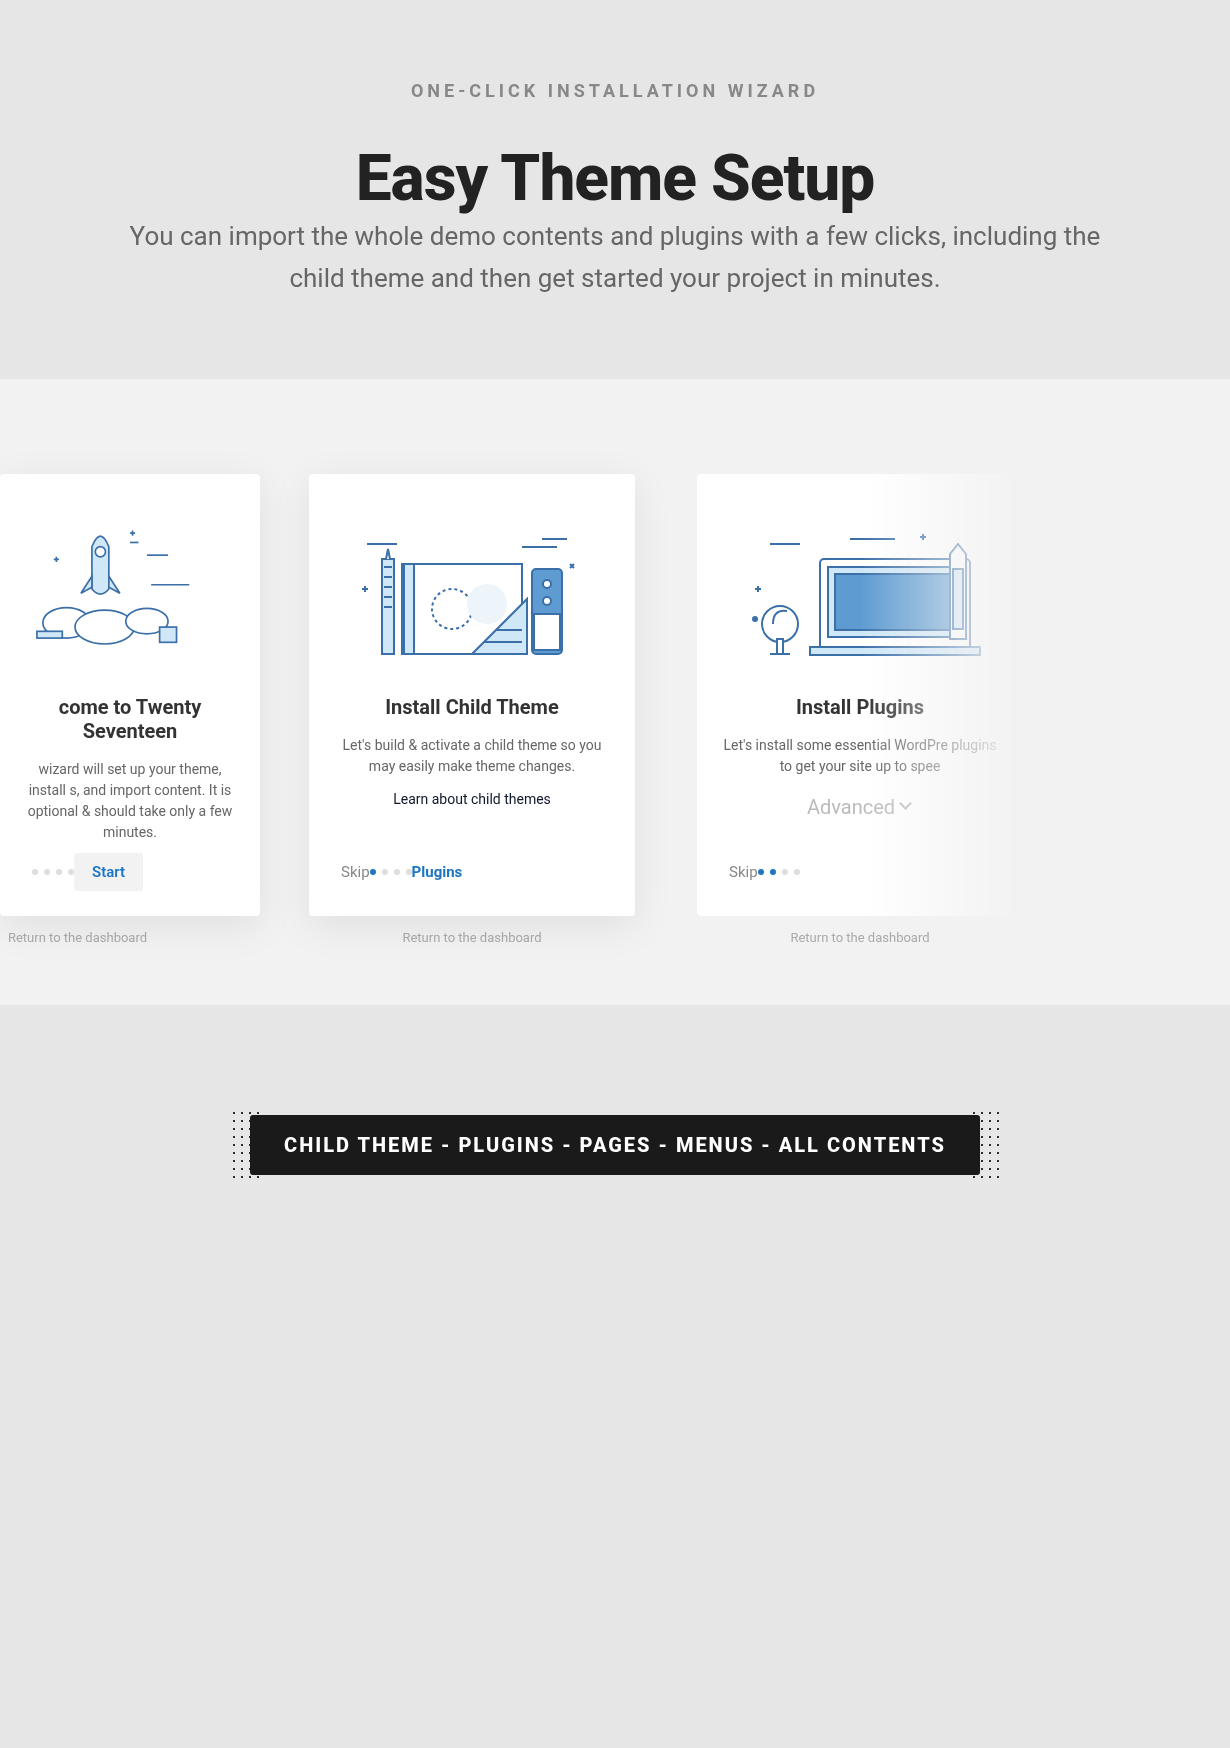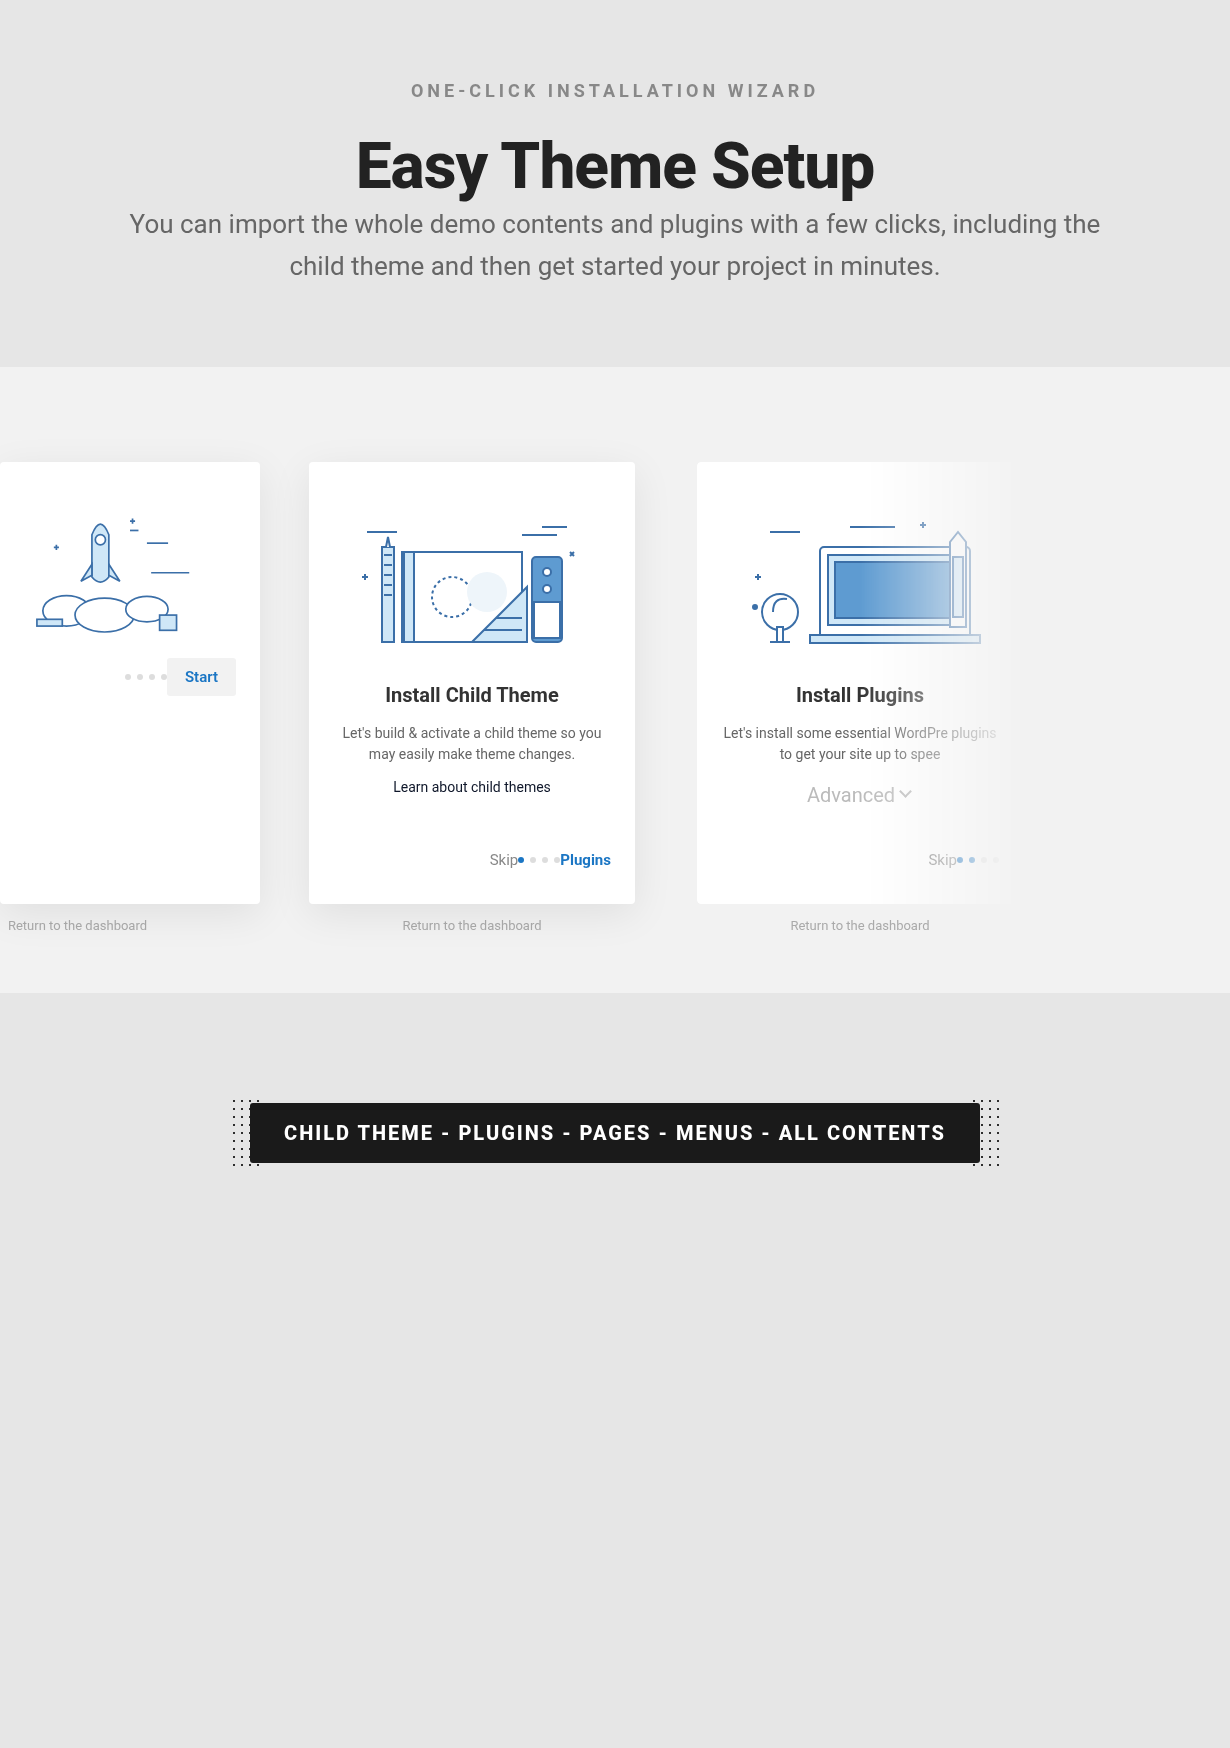--- a/index.html
+++ b/index.html
@@ -13,21 +13,21 @@
     .hero {
       padding: 80px 80px 80px;
       text-align: center;
     }
     .eyebrow {
       font-size: 18px;
       font-weight: 700;
       letter-spacing: 4px;
       color: #888;
       text-transform: uppercase;
-      margin-bottom: 28px;
+      margin-bottom: 40px;
     }
     .title {
       font-size: 64px;
       font-weight: 800;
       color: #222;
       letter-spacing: -1px;
     }
     .description {
       font-size: 26px;
       color: #666;
@@ -97,23 +97,24 @@
       font-size: 20px;
       color: #bbb;
       margin-top: 18px;
       display: inline-flex;
       align-items: center;
       gap: 6px;
     }
     .card-footer {
       display: flex;
       align-items: center;
-      justify-content: flex-end;
+      justify-content: flex-start;
       padding: 0 24px 24px;
       height: 64px;
+      margin-left: 8px;
     }
     .skip {
       font-size: 15px;
       color: #888;
       cursor: pointer;
     }
     .dots {
       display: flex;
       gap: 6px;
     }
@@ -224,20 +225,25 @@
               <ellipse cx="150" cy="118" rx="25" ry="15" fill="#fff"></ellipse>
               <rect x="20" y="130" width="30" height="8" fill="#cfe7f7"></rect>
               <rect x="165" y="125" width="20" height="18" fill="#cfe7f7"></rect>
               <line x1="150" y1="40" x2="175" y2="40"></line>
               <line x1="130" y1="25" x2="140" y2="25"></line>
               <line x1="155" y1="75" x2="200" y2="75"></line>
               <path d="M130 14 l6 0 m-3 -3 l0 6"></path>
               <path d="M40 45 l6 0 m-3 -3 l0 6"></path>
             </g>
           </svg>
+        </div>
+        <div class="card-body">
+          <div class="card-title">come to Twenty Seventeen</div>
+          <div class="card-text">wizard will set up your theme, install 
+s, and import content. It is optional &amp; should take only a few minutes.</div>
         </div>
         <div class="card-footer">
           <span class="skip"></span>
           <span class="dots">
             <span class="dot"></span>
               <span class="dot"></span>
               <span class="dot"></span>
               <span class="dot"></span>
           </span>
           <span class="btn-start">Start</span>

